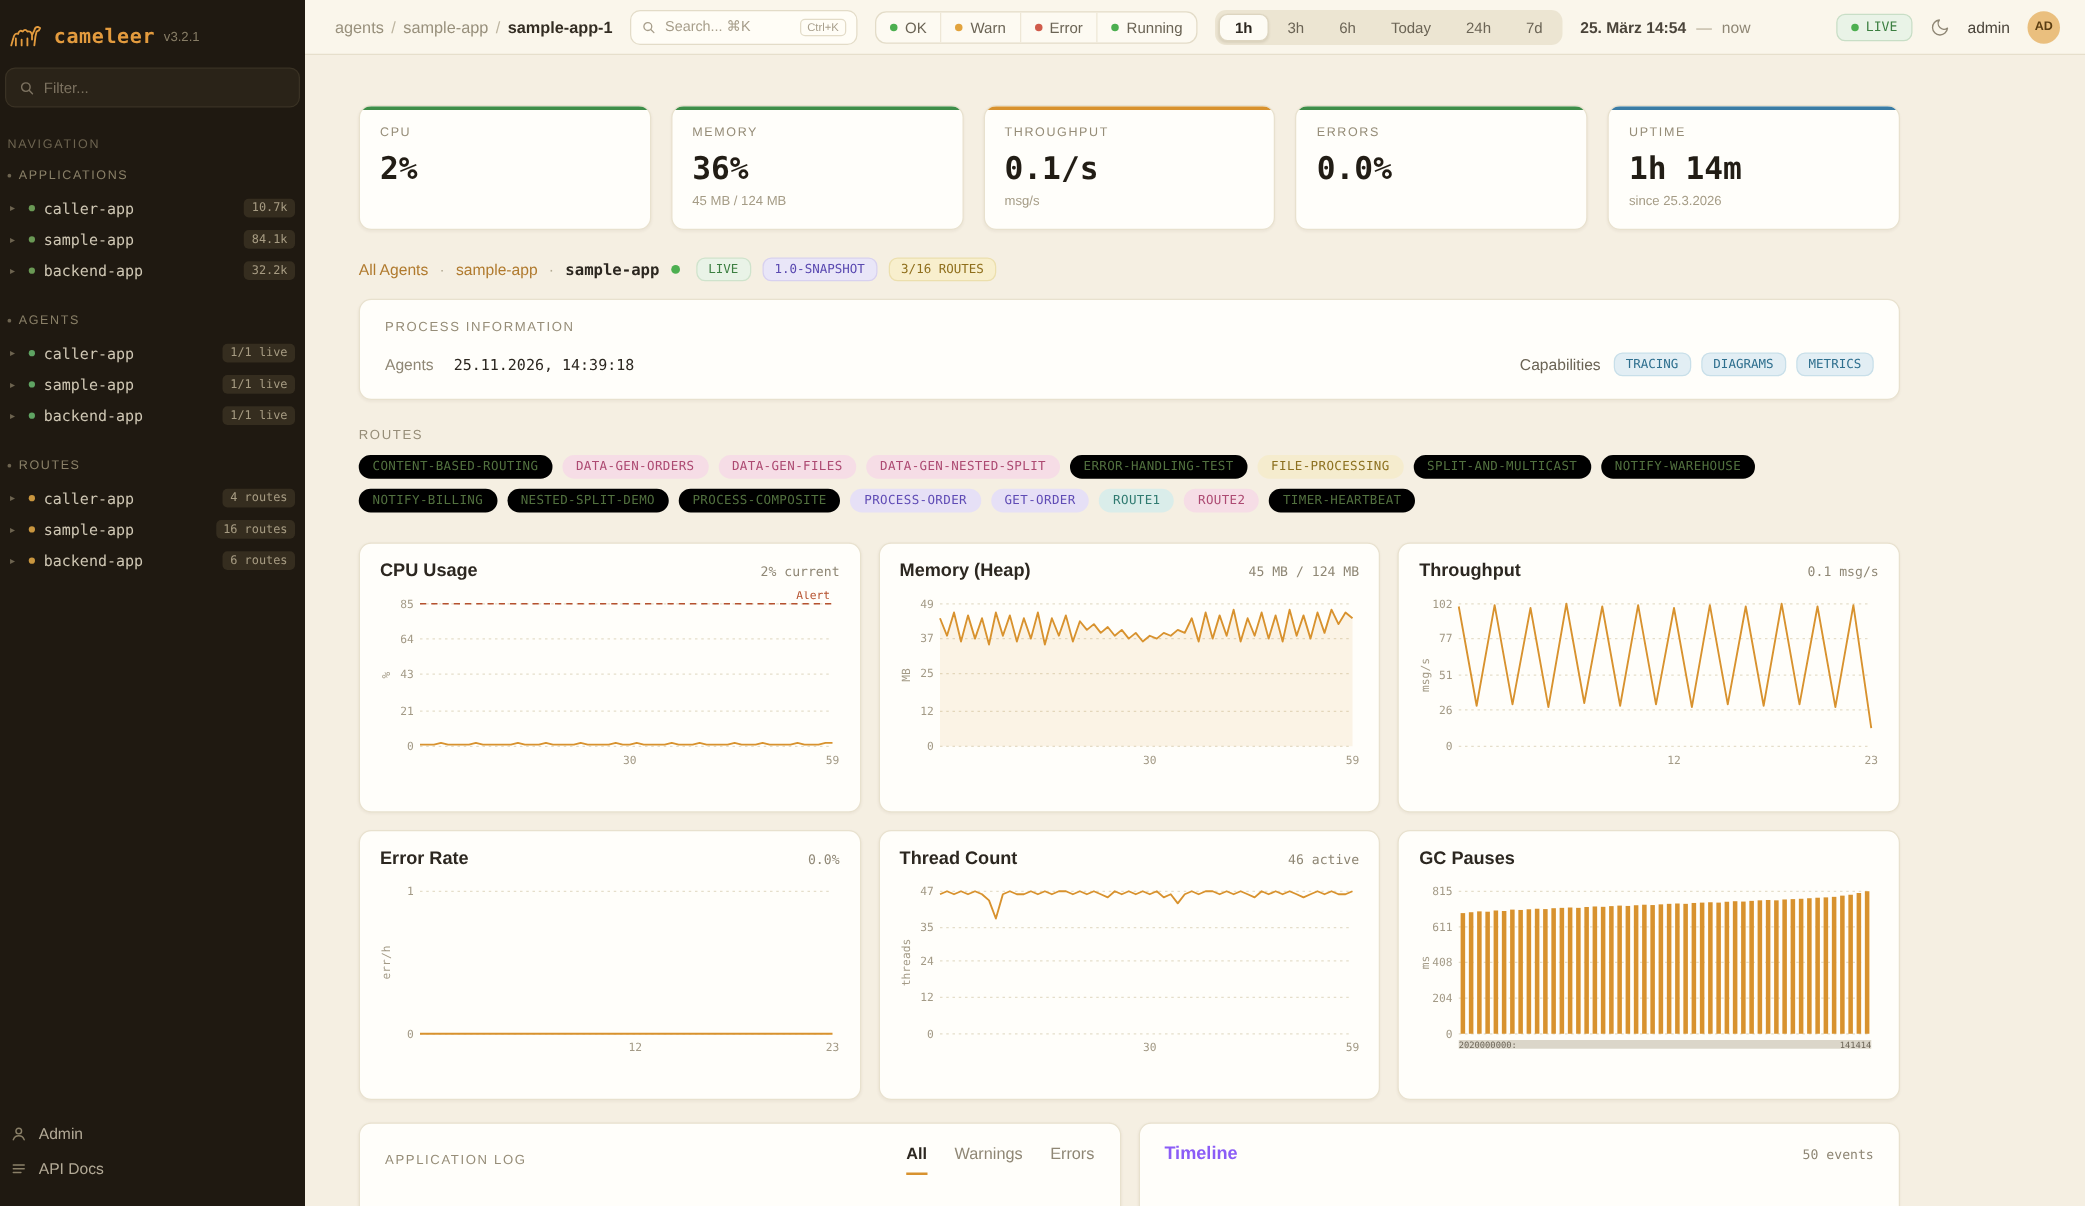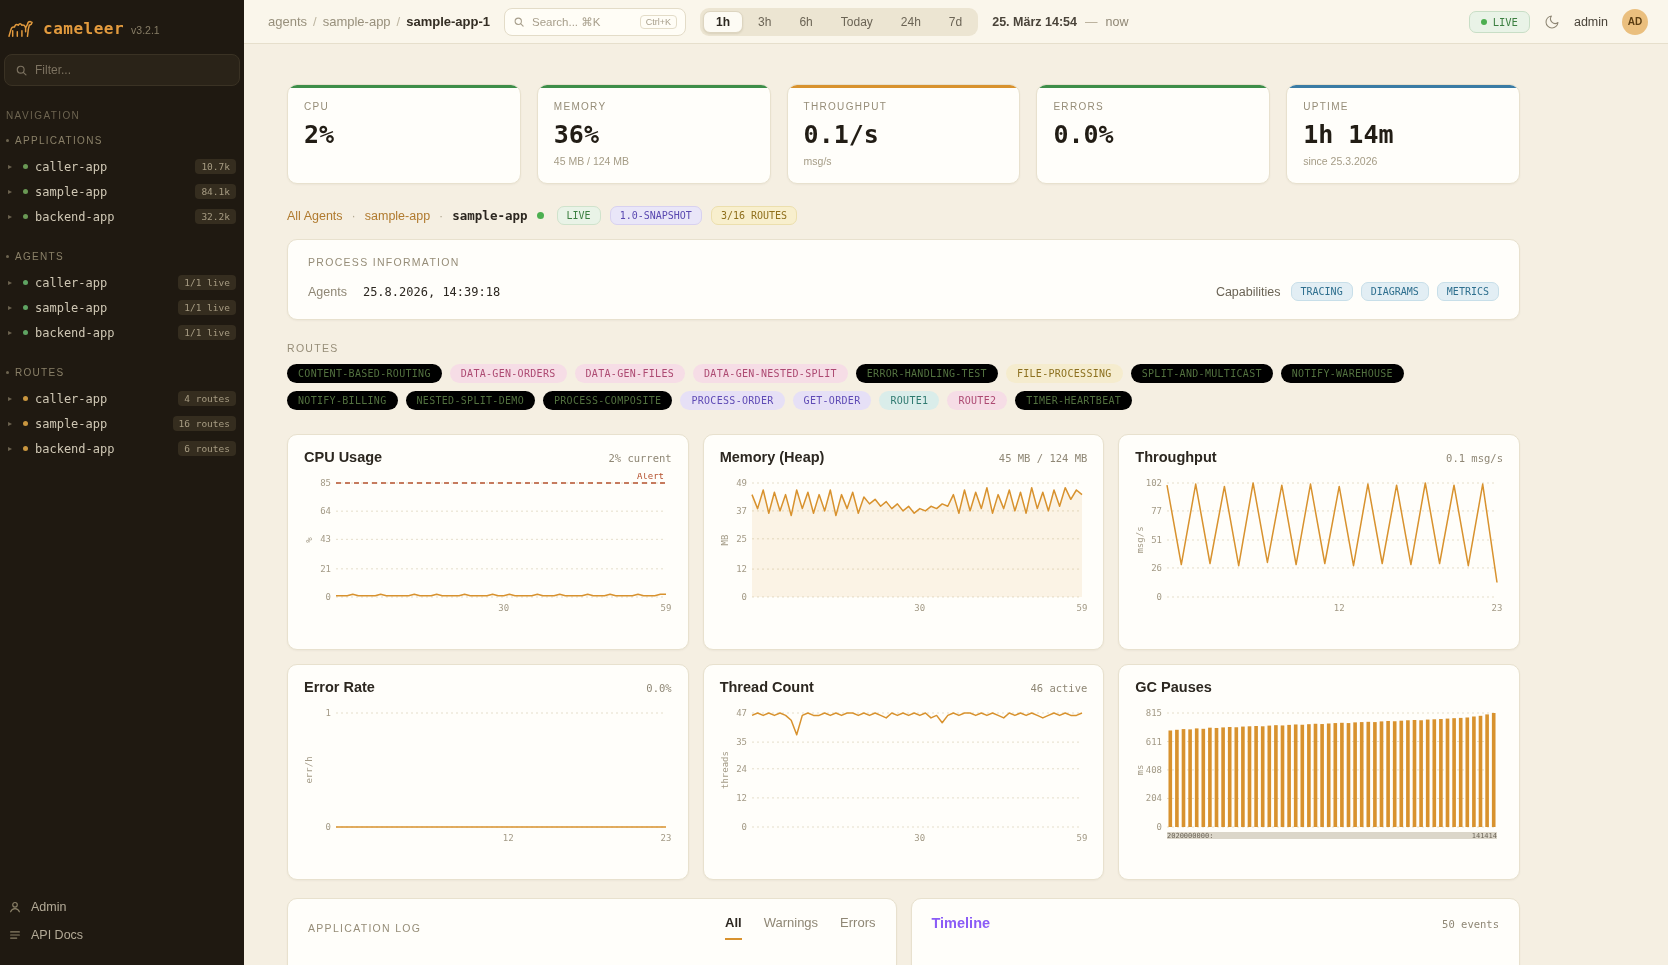--- a/index.html
+++ b/index.html
@@ -284,20 +284,38 @@
       <span class="s-icon">
         <svg viewBox="0 0 16 16">
             <circle cx="7" cy="7" r="4.2" fill="none" stroke="currentColor" stroke-width="1.4"></circle>
             <line x1="10.2" y1="10.2" x2="13.5" y2="13.5" stroke="currentColor" stroke-width="1.4" stroke-linecap="round"></line>
           </svg>
       </span>
       <input placeholder="Search... ⌘K" style="">
       <span class="kbd">Ctrl+K</span>
     </div>
 
+    <div class="status-group" id="status-group">
+        <div class="status-seg">
+          <span class="sdot" style="background: rgb(76, 175, 80);"></span>
+          <span>OK</span>
+        </div>
+        <div class="status-seg">
+          <span class="sdot" style="background: rgb(226, 163, 61);"></span>
+          <span>Warn</span>
+        </div>
+        <div class="status-seg">
+          <span class="sdot" style="background: rgb(208, 91, 75);"></span>
+          <span>Error</span>
+        </div>
+        <div class="status-seg">
+          <span class="sdot" style="background: rgb(76, 175, 80);"></span>
+          <span>Running</span>
+        </div>
+      </div>
     <div class="range-group" id="range-group">
         <div class="range-btn active">1h</div>
         <div class="range-btn">3h</div>
         <div class="range-btn">6h</div>
         <div class="range-btn">Today</div>
         <div class="range-btn">24h</div>
         <div class="range-btn">7d</div>
       </div>
 
     <div class="date-wrap">
@@ -369,21 +387,21 @@
             <span class="pill indigo">1.0-SNAPSHOT</span>
             <span class="pill amber">3/16 ROUTES</span>
           </span>
       </div>
 
       <section class="card process-card">
         <div class="card-label">PROCESS INFORMATION</div>
         <div class="proc-row">
           <div class="proc-left">
             <span class="muted-label">Agents</span>
-            <span class="mono-val">25.8.2026, 14:39:18</span>
+            <span class="mono-val">25.11.2026, 14:39:18</span>
           </div>
           <div class="proc-right">
             <span class="muted-label" style="color:#6b6455">Capabilities</span>
             <span class="cap-pills" id="cap-pills">
                 <span class="pill blue">TRACING</span>
                 <span class="pill blue">DIAGRAMS</span>
                 <span class="pill blue">METRICS</span>
               </span>
           </div>
         </div>

